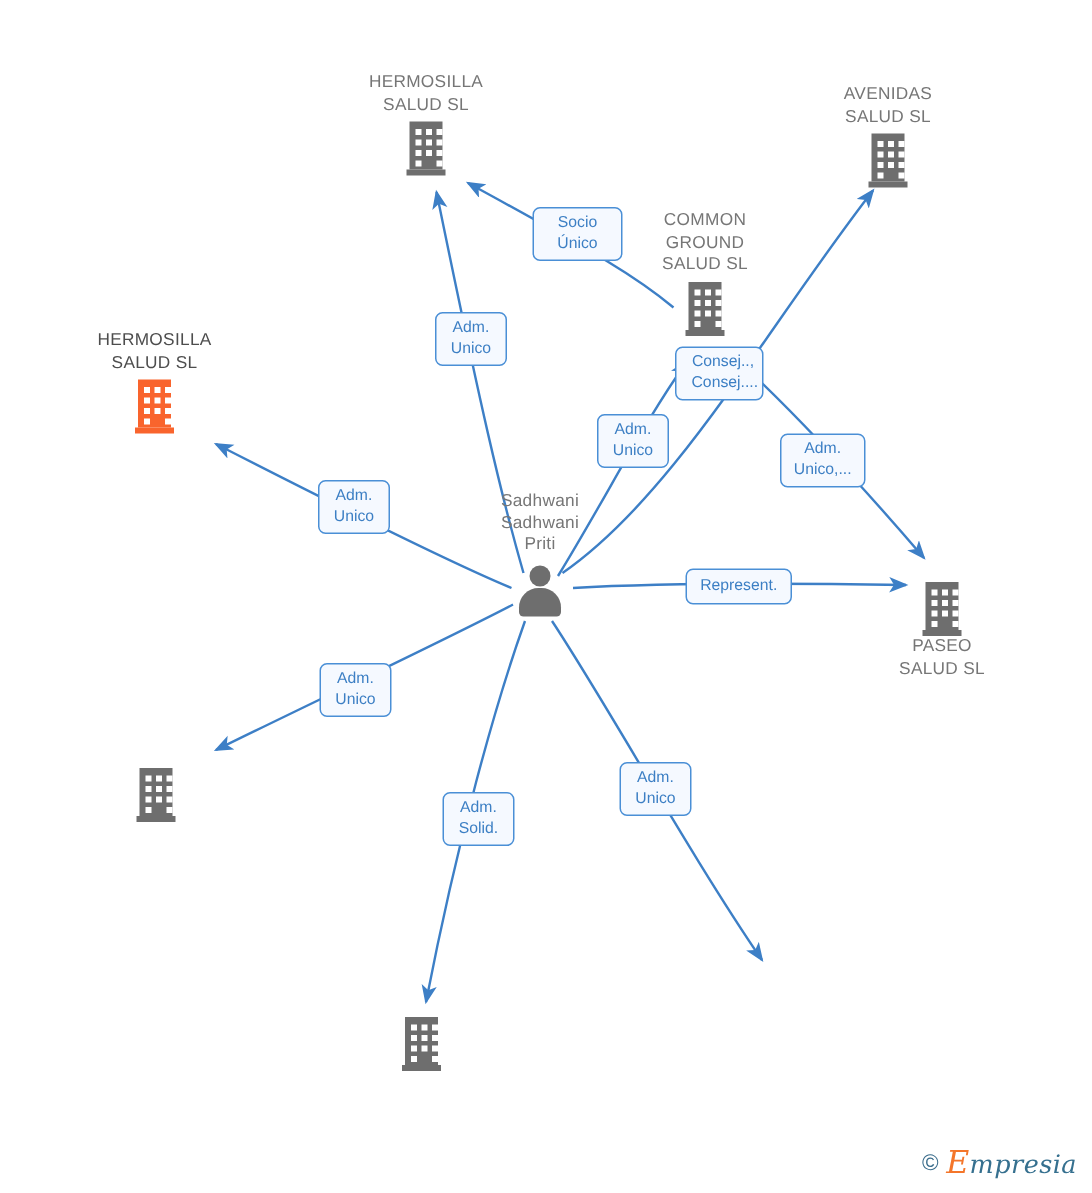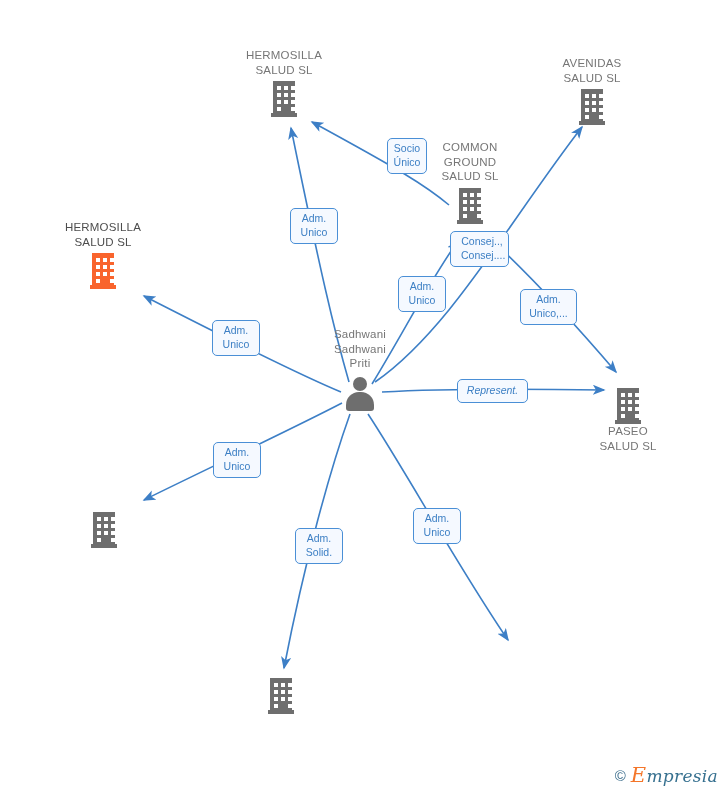--- a/index.html
+++ b/index.html
@@ -340,33 +340,33 @@
 Sadhwani
 Priti</div>
     <div class="node-icon">
       <div class="person">
           <div class="head"></div>
           <div class="torso"></div>
         </div>
     </div>
   </div>
 
-  <div class="elabel" style="left:355px; top:138px; width:40px;margin-left:32px;">Socio
+  <div class="elabel" style="left:355px; top:138px; width:60px;">Socio
 Único</div>
   <div class="elabel" style="left:290px; top:208px; width:48px;">Adm.
 Unico</div>
   <div class="elabel" style="left:450px; top:231px; width:59px;padding-left:10px;">Consej..,
 Consej....</div>
   <div class="elabel" style="left:398px; top:276px; width:48px;">Adm.
 Unico</div>
   <div class="elabel" style="left:520px; top:289px; width:57px;">Adm.
 Unico,...</div>
   <div class="elabel" style="left:212px; top:320px; width:48px;">Adm.
 Unico</div>
-  <div class="elabel" style="left:457px; top:379px; width:71px; padding-top:4px; padding-bottom:4px;font-style:italic;">Represent.</div>
+  <div class="elabel" style="left:457px; top:379px; width:71px; padding-top:4px; padding-bottom:4px;">Represent.</div>
   <div class="elabel" style="left:213px; top:442px; width:48px;">Adm.
 Unico</div>
   <div class="elabel" style="left:413px; top:508px; width:48px;">Adm.
 Unico</div>
   <div class="elabel" style="left:295px; top:528px; width:48px;">Adm.
 Solid.</div>
 
   <div id="watermark">
     <span class="copy">©</span>
     <span class="brand"><span class="cap">E</span><span>mpresia</span></span>

